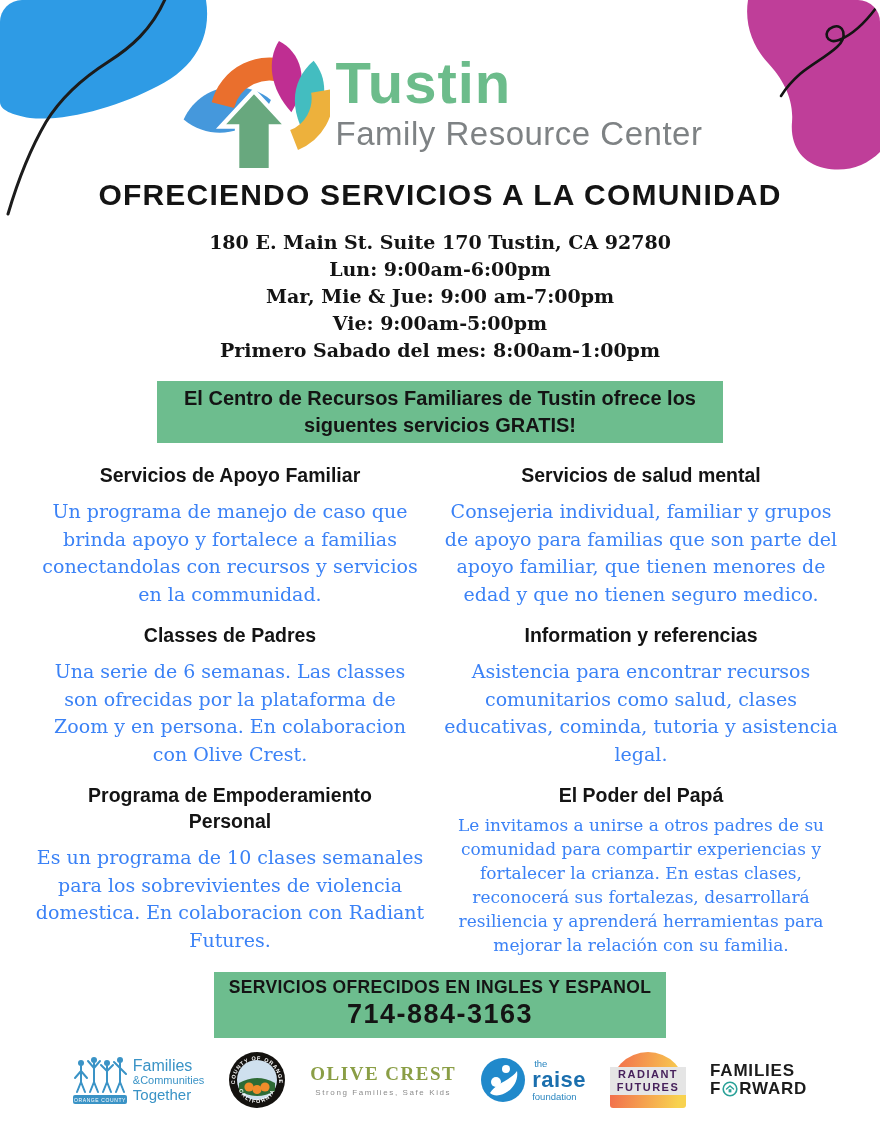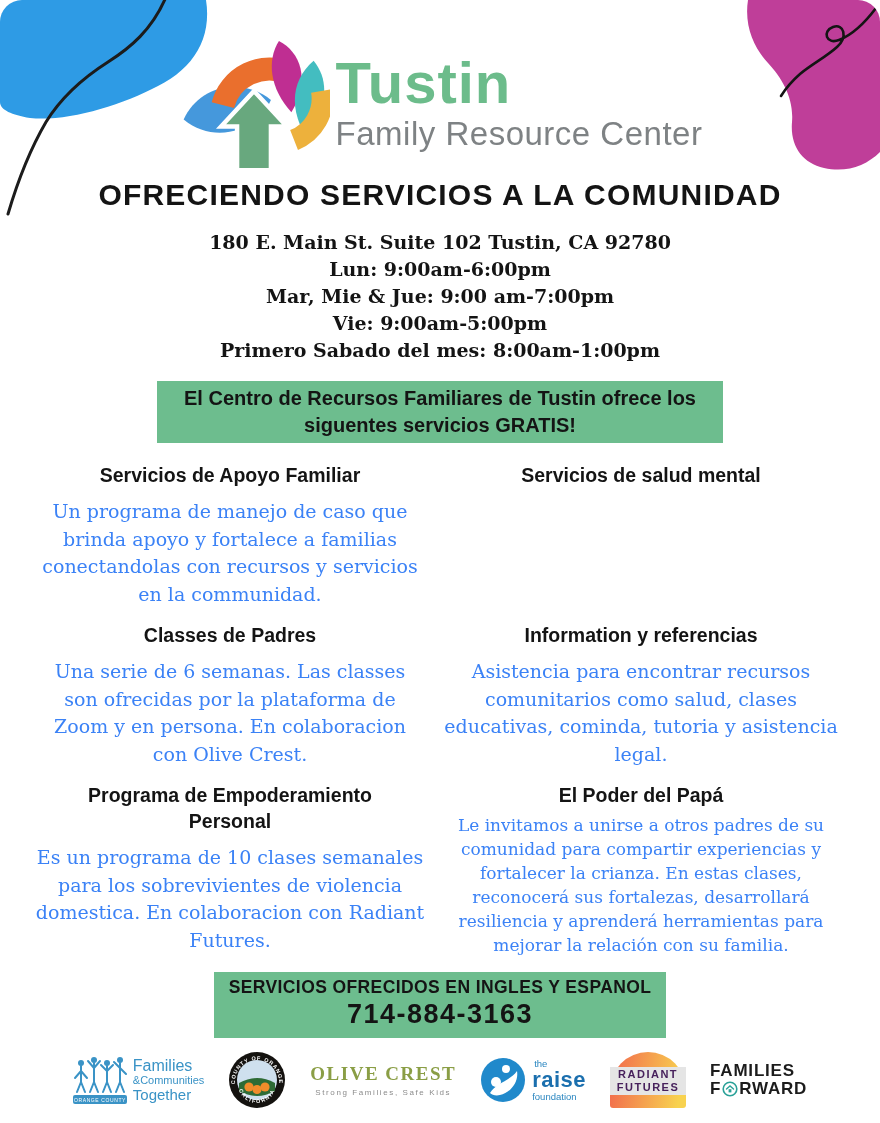--- a/index.html
+++ b/index.html
@@ -102,36 +102,37 @@
     </svg>
     <div class="brand-text">
       <div class="brand-name">Tustin</div>
       <div class="brand-sub">Family Resource Center</div>
     </div>
   </div>
 
   <div class="headline">OFRECIENDO SERVICIOS A LA COMUNIDAD</div>
 
   <div class="contact">
-    <div>180 E. Main St. Suite 102 Tustin, CA 92780</div>
+    <div>180 E. Main St. Suite 170 Tustin, CA 92780</div>
     <div>Lun: 9:00am-6:00pm</div>
     <div>Mar, Mie &amp; Jue: 9:00 am-7:00pm</div>
     <div>Vie: 9:00am-5:00pm</div>
     <div>Primero Sabado del mes: 8:00am-1:00pm</div>
   </div>
 
   <div class="banner-top">El Centro de Recursos Familiares de Tustin ofrece los siguentes servicios GRATIS!</div>
 
   <div class="services">
     <div class="svc">
       <div class="svc-title">Servicios de Apoyo Familiar</div>
       <div class="svc-body">Un programa de manejo de caso que brinda apoyo y fortalece a familias conectandolas con recursos y servicios en la communidad.</div>
     </div>
     <div class="svc">
       <div class="svc-title">Servicios de salud mental</div>
+      <div class="svc-body">Consejeria individual, familiar y grupos de apoyo para familias que son parte del apoyo familiar, que tienen menores de edad y que no tienen seguro medico.</div>
     </div>
     <div class="svc">
       <div class="svc-title">Classes de Padres</div>
       <div class="svc-body">Una serie de 6 semanas. Las classes son ofrecidas por la plataforma de Zoom y en persona. En colaboracion con Olive Crest.</div>
     </div>
     <div class="svc">
       <div class="svc-title">Information y referencias</div>
       <div class="svc-body">Asistencia para encontrar recursos comunitarios como salud, clases educativas, cominda, tutoria y asistencia legal.</div>
     </div>
     <div class="svc">

